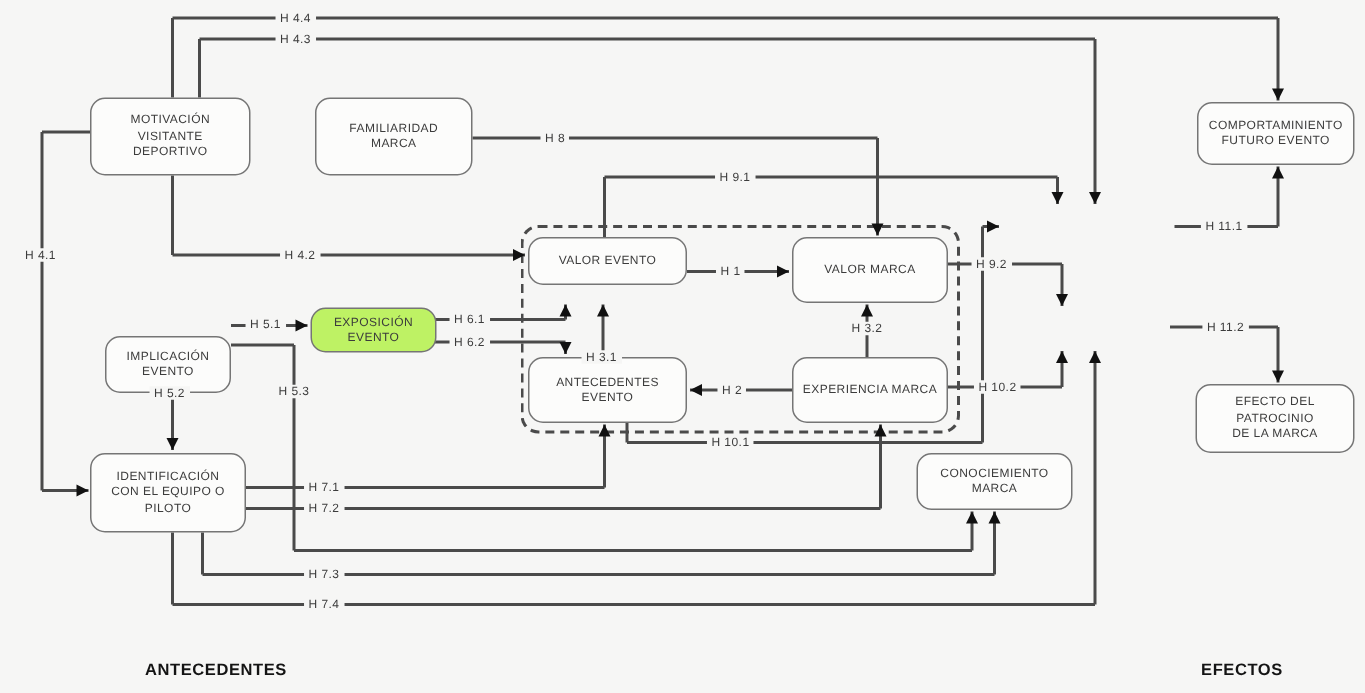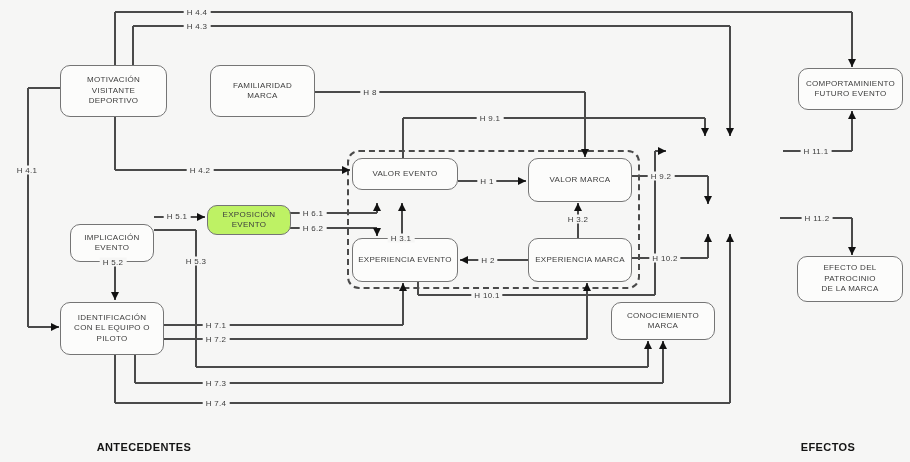--- a/index.html
+++ b/index.html
@@ -52,21 +52,21 @@
   <div class="footer-label" style="left:144px">ANTECEDENTES</div>
   <div class="footer-label" style="left:828px">EFECTOS</div>
 <div class="dashed-box" style="left: 347px; top: 150px; width: 293px; height: 139px; border-color: rgb(74, 74, 74);"></div>
     <div class="node" style="left: 60px; top: 65px; width: 107px; height: 52px; background: rgb(252, 252, 251); border-color: rgb(117, 117, 117); color: rgb(60, 60, 60);">MOTIVACIÓN
 VISITANTE
 DEPORTIVO</div>
     <div class="node" style="left: 210px; top: 65px; width: 105px; height: 52px; background: rgb(252, 252, 251); border-color: rgb(117, 117, 117); color: rgb(60, 60, 60);">FAMILIARIDAD
 MARCA</div>
     <div class="node" style="left: 352px; top: 158px; width: 106px; height: 32px; background: rgb(252, 252, 251); border-color: rgb(117, 117, 117); color: rgb(60, 60, 60);">VALOR EVENTO</div>
     <div class="node" style="left: 528px; top: 158px; width: 104px; height: 44px; background: rgb(252, 252, 251); border-color: rgb(117, 117, 117); color: rgb(60, 60, 60);">VALOR MARCA</div>
-    <div class="node" style="left: 352px; top: 238px; width: 106px; height: 44px; background: rgb(252, 252, 251); border-color: rgb(117, 117, 117); color: rgb(60, 60, 60);">EXPERIENCIA EVENTO</div>
+    <div class="node" style="left: 352px; top: 238px; width: 106px; height: 44px; background: rgb(252, 252, 251); border-color: rgb(117, 117, 117); color: rgb(60, 60, 60);">ANTECEDENTES EVENTO</div>
     <div class="node" style="left: 528px; top: 238px; width: 104px; height: 44px; background: rgb(252, 252, 251); border-color: rgb(117, 117, 117); color: rgb(60, 60, 60);">EXPERIENCIA MARCA</div>
     <div class="node" style="left: 70px; top: 205px; width: 84px; height: 38px; background: rgb(252, 252, 251); border-color: rgb(117, 117, 117); color: rgb(60, 60, 60); margin-top: 19px;">IMPLICACIÓN
 EVENTO</div>
     <div class="node" style="left: 207px; top: 205px; width: 84px; height: 30px; background: #bef264; border-color: rgb(117, 117, 117); color: rgb(60, 60, 60);">EXPOSICIÓN
 EVENTO</div>
     <div class="node" style="left: 60px; top: 302px; width: 104px; height: 53px; background: rgb(252, 252, 251); border-color: rgb(117, 117, 117); color: rgb(60, 60, 60);">IDENTIFICACIÓN
 CON EL EQUIPO O
 PILOTO</div>
     <div class="node" style="left: 798px; top: 68px; width: 105px; height: 42px; background: rgb(252, 252, 251); border-color: rgb(117, 117, 117); color: rgb(60, 60, 60);">COMPORTAMINIENTO
 FUTURO EVENTO</div>

